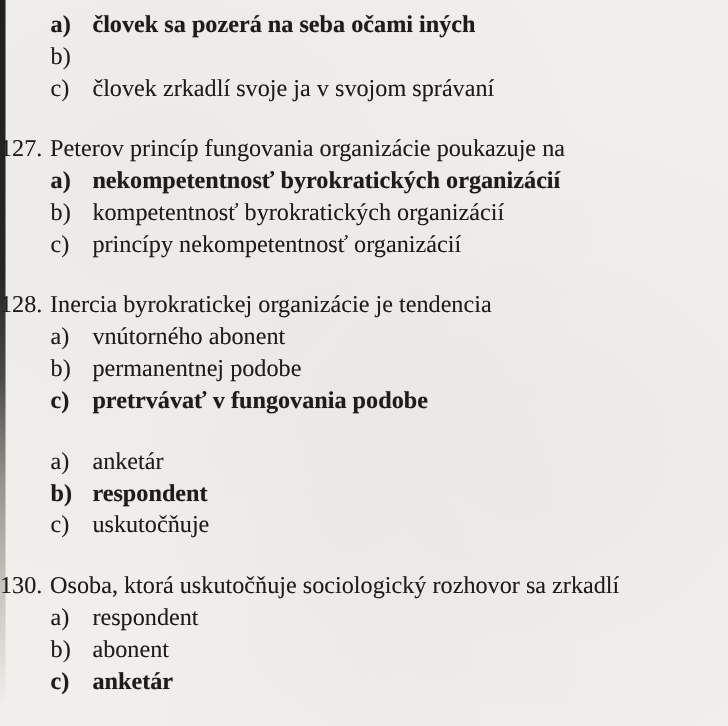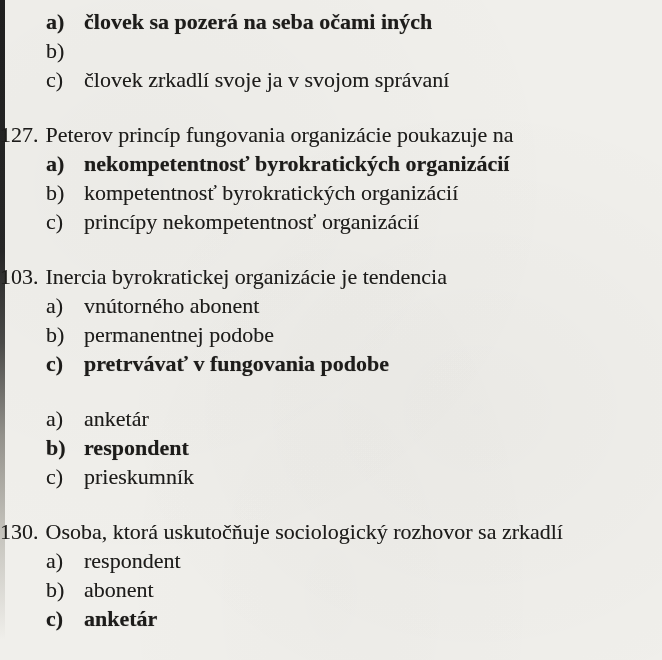--- a/index.html
+++ b/index.html
@@ -109,21 +109,21 @@
         <span class="otext">kompetentnosť byrokratických organizácií</span>
       </div>
       <div class="opt">
         <span class="letter">c)</span>
         <span class="otext">princípy nekompetentnosť organizácií</span>
       </div>
     </section>
 
     <section class="block">
       <div class="qline">
-        <span class="qnum">103.</span><span class="qtext">Inercia byrokratickej organizácie je tendencia</span>
+        <span class="qnum">128.</span><span class="qtext">Inercia byrokratickej organizácie je tendencia</span>
       </div>
       <div class="opt">
         <span class="letter">a)</span>
         <span class="otext">vnútorného abonent</span>
       </div>
       <div class="opt">
         <span class="letter">b)</span>
         <span class="otext">permanentnej podobe</span>
       </div>
       <div class="opt bold">
@@ -136,21 +136,21 @@
       <div class="opt">
         <span class="letter">a)</span>
         <span class="otext">anketár</span>
       </div>
       <div class="opt bold">
         <span class="letter">b)</span>
         <span class="otext">respondent</span>
       </div>
       <div class="opt">
         <span class="letter">c)</span>
-        <span class="otext">prieskumník</span>
+        <span class="otext">uskutočňuje</span>
       </div>
     </section>
 
     <section class="block">
       <div class="qline">
         <span class="qnum">130.</span><span class="qtext">Osoba, ktorá uskutočňuje sociologický rozhovor sa zrkadlí</span>
       </div>
       <div class="opt">
         <span class="letter">a)</span>
         <span class="otext">respondent</span>

